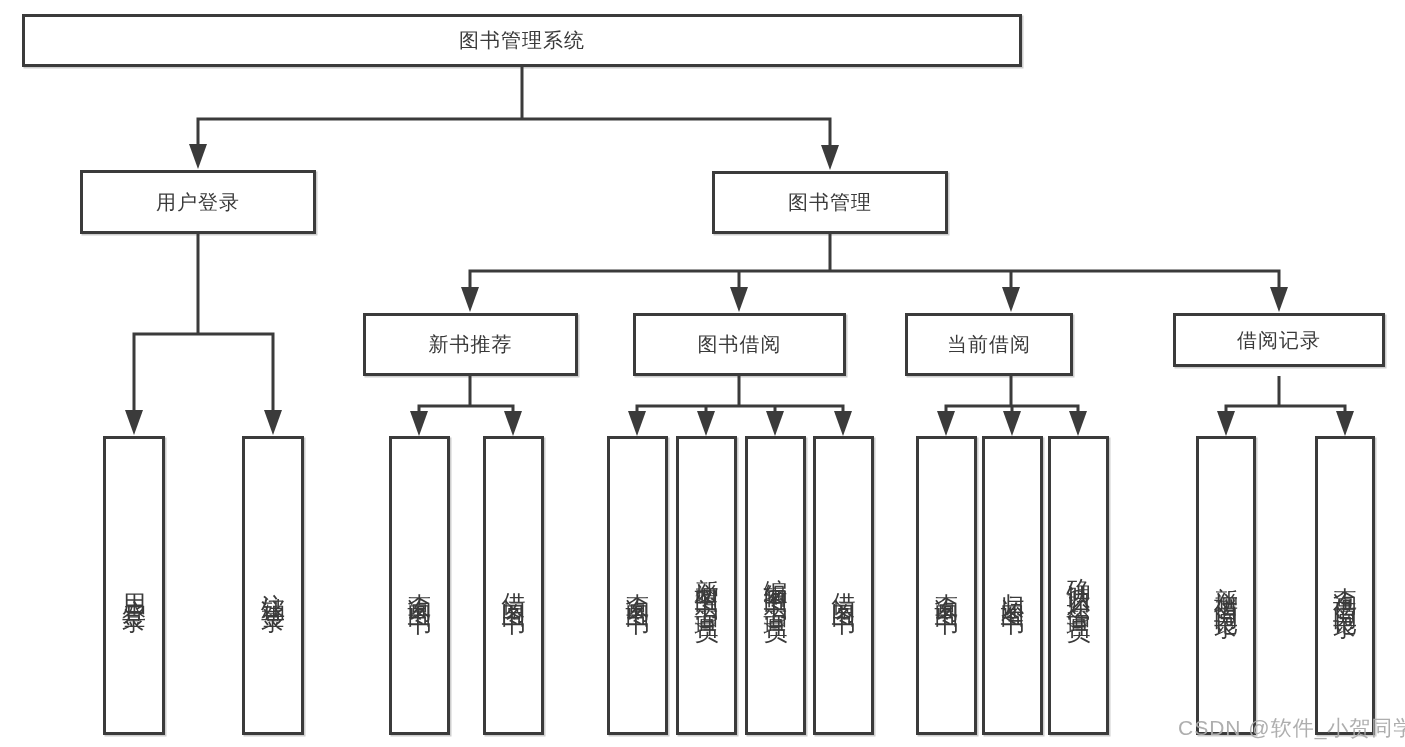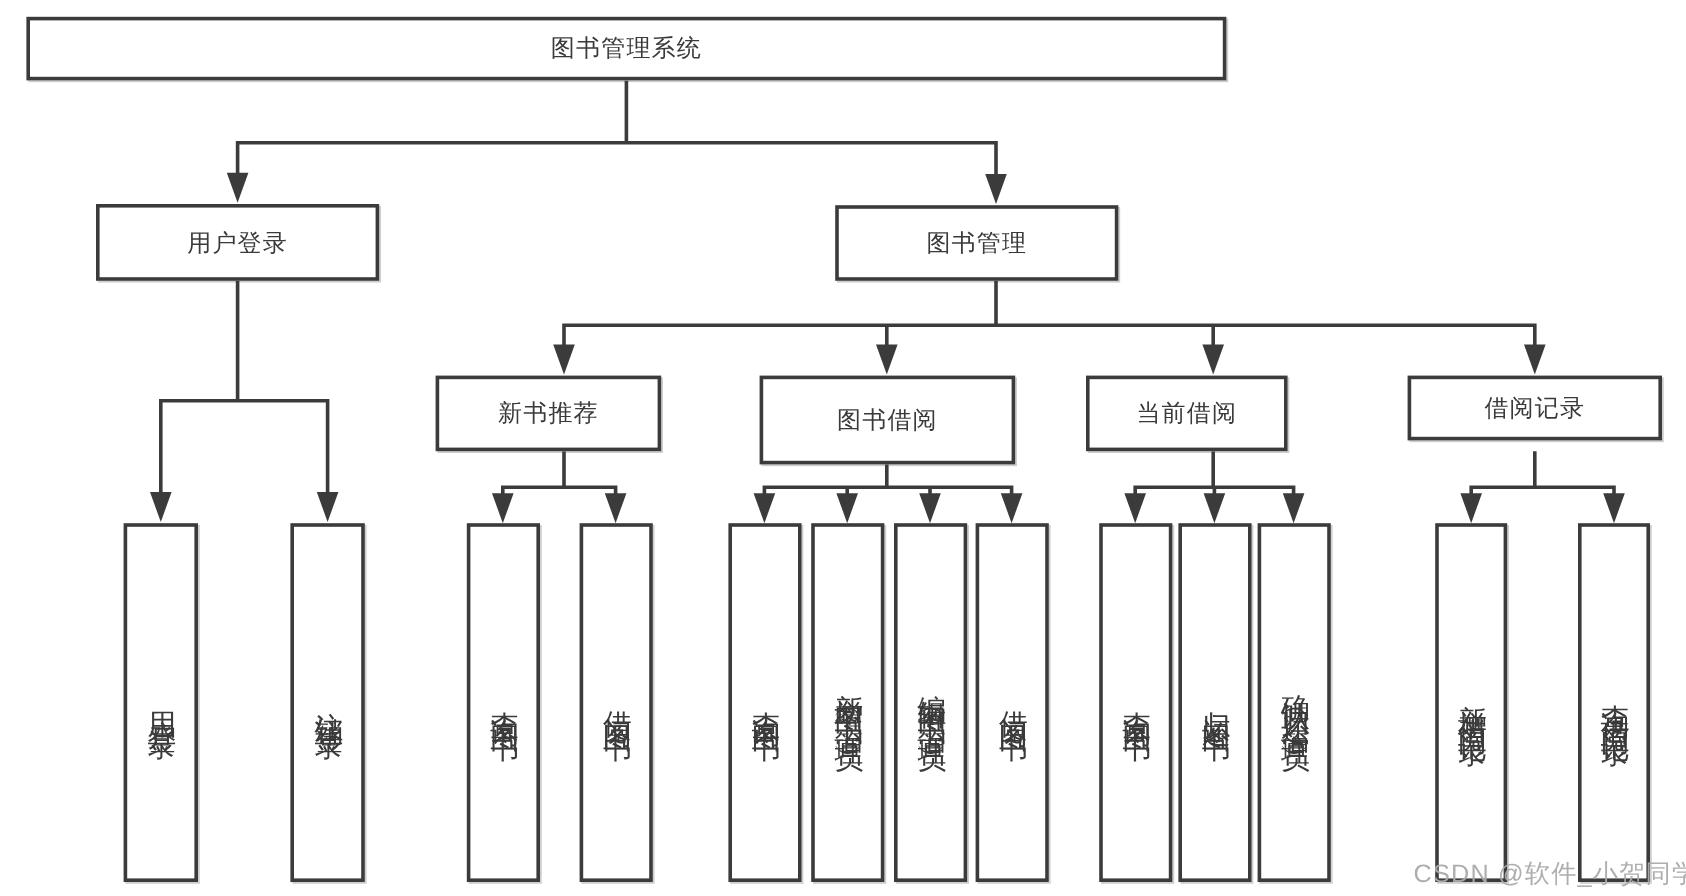--- a/index.html
+++ b/index.html
@@ -117,28 +117,28 @@
     <use href="#arr" x="1345" y="436"></use>
   </svg>
 
   <div class="node hnode" style="left:22px; top:14px; width:1000px; height:53px">
     <span class="lbl">图书管理系统</span>
   </div>
 
   <div class="node hnode" style="left:80px; top:170px; width:236px; height:64px">
     <span class="lbl">用户登录</span>
   </div>
-  <div class="node hnode" style="left:696px; top:171px; width:236px; height:63px">
+  <div class="node hnode" style="left:712px; top:171px; width:236px; height:63px">
     <span class="lbl">图书管理</span>
   </div>
 
-  <div class="node hnode" style="left:363px; top:313px; width:188px; height:63px">
+  <div class="node hnode" style="left:363px; top:313px; width:215px; height:63px">
     <span class="lbl">新书推荐</span>
   </div>
-  <div class="node hnode" style="left:633px; top:313px; width:213px; height:74px">
+  <div class="node hnode" style="left:633px; top:313px; width:213px; height:63px">
     <span class="lbl">图书借阅</span>
   </div>
   <div class="node hnode" style="left:905px; top:313px; width:168px; height:63px">
     <span class="lbl">当前借阅</span>
   </div>
   <div class="node hnode" style="left:1173px; top:313px; width:212px; height:54px">
     <span class="lbl">借阅记录</span>
   </div>
 
   <div class="node vnode" style="left:103px; top:436px; width:62px; height:299px">

